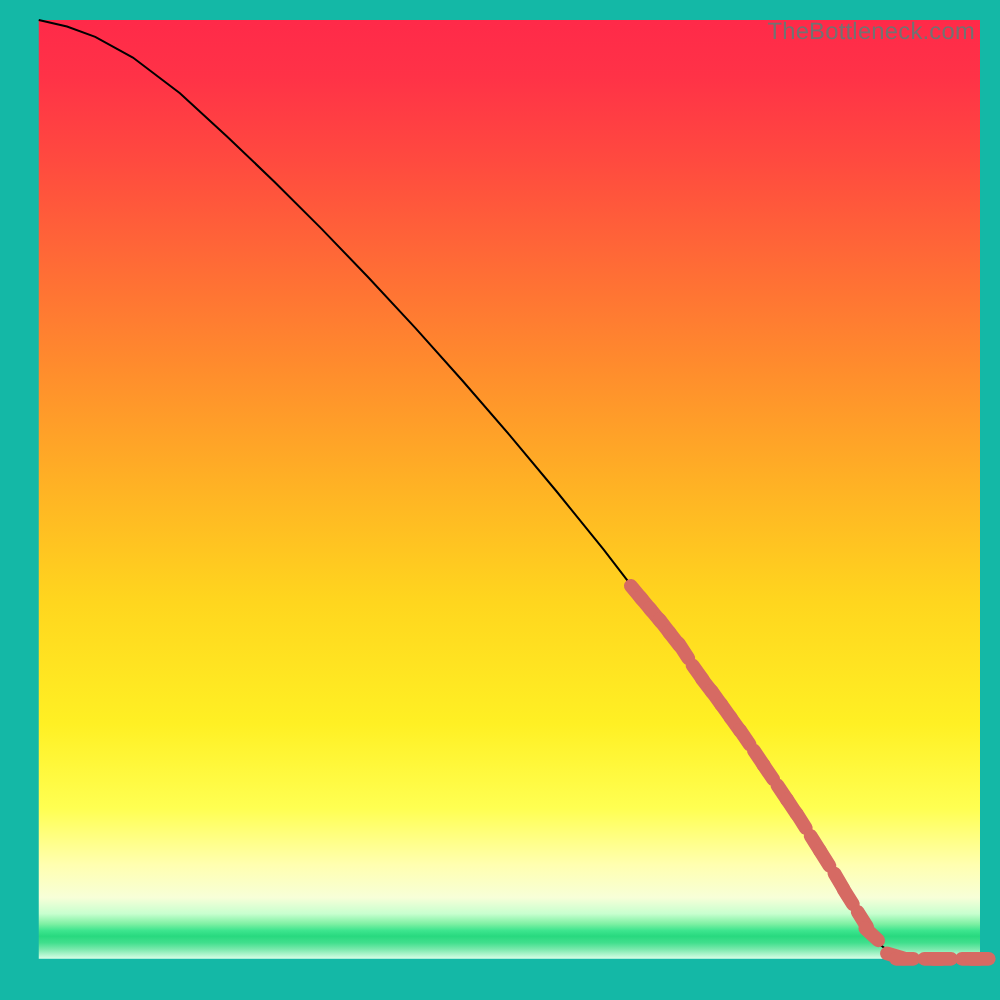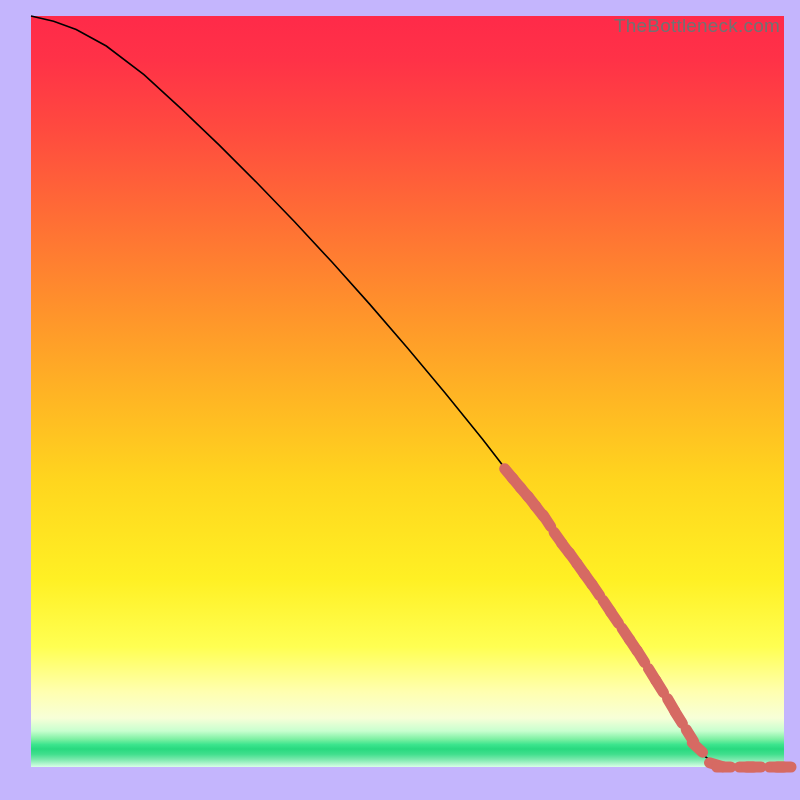--- a/index.html
+++ b/index.html
@@ -8,21 +8,21 @@
     background: #000;
     width: 800px;
     height: 800px;
     overflow: hidden;
     font-family: Arial, Helvetica, sans-serif;
   }
   .stage {
     position: relative;
     width: 800px;
     height: 800px;
-    background: #c4b5fd;
+    background: #14b8a6;
   }
   .plot-area {
     position: absolute;
     left: 31px;
     top: 16px;
     width: 753px;
     height: 751px;
     
     background: linear-gradient(to bottom,
       #ff2a49 0%,

